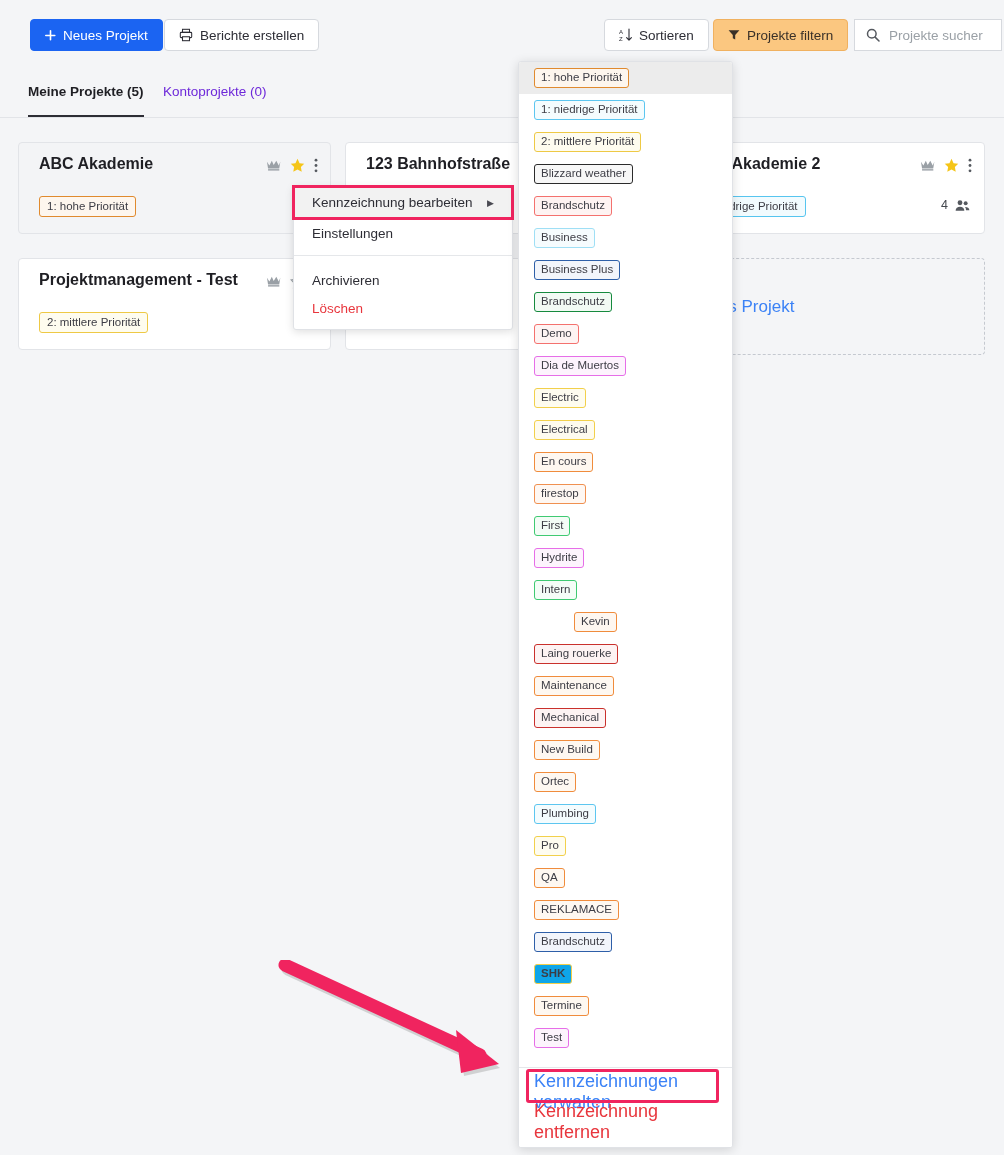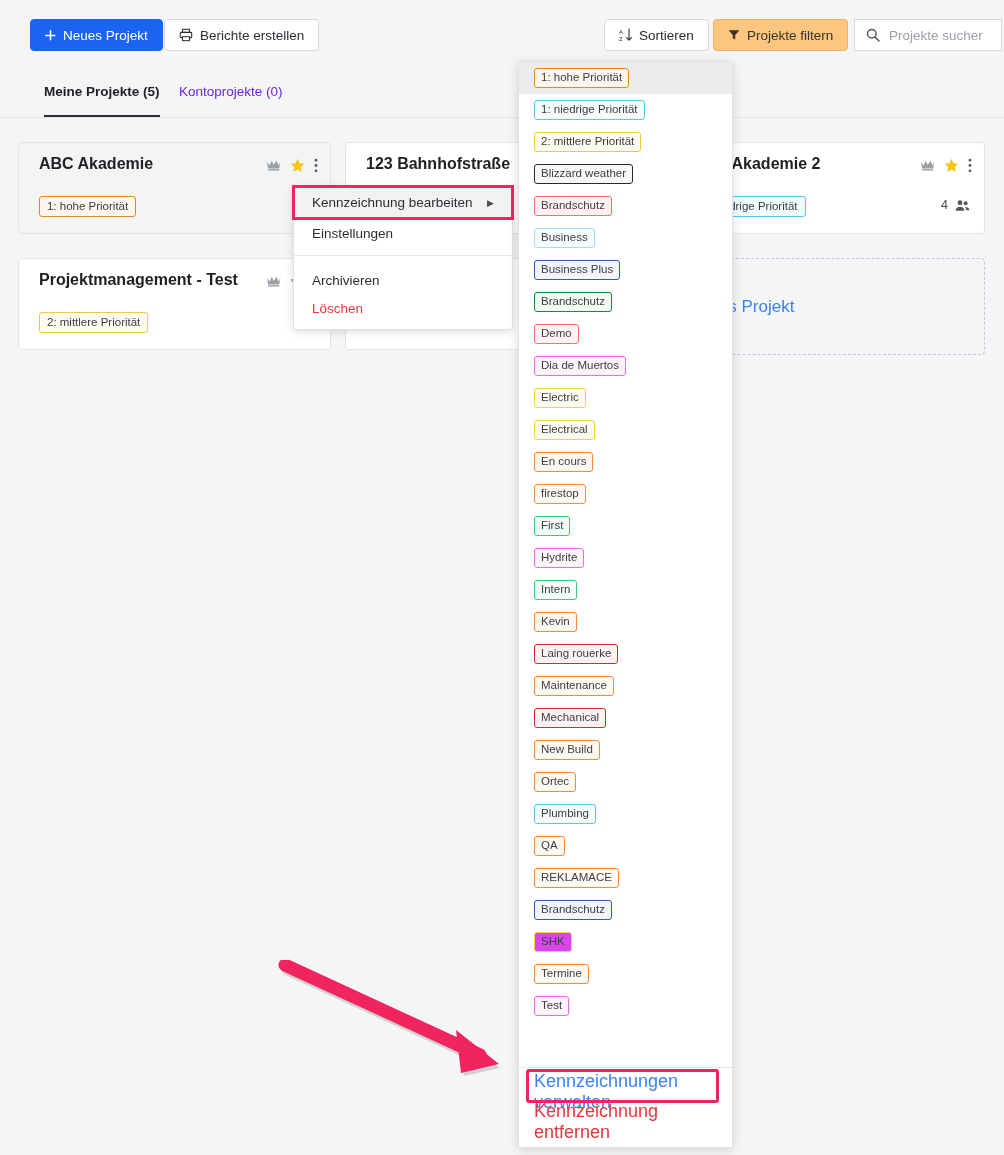--- a/index.html
+++ b/index.html
@@ -38,21 +38,21 @@
     border: 0; outline: 0; font-size: 13.5px; width: 108px;
     font-family: "Liberation Sans", sans-serif; color: #2d2d35; background: transparent;
   }
   .searchbox input::placeholder { color: #9aa0a6; }
   .ico { display: inline-block; line-height: 0; }
 
   
   .tabs { position: absolute; left: 0; top: 84px; width: 1004px; height: 34px;
           border-bottom: 1px solid #e2e4e8; }
   .tab { position: absolute; top: 0; height: 33px; font-size: 13.5px;
-         display: flex; align-items: flex-start; cursor: pointer; margin-left: 16px; }
+         display: flex; align-items: flex-start; cursor: pointer; }
   #tab-0 { left: 28px; font-weight: bold; color: #1f1f24;
            border-bottom: 2px solid #2d2d35; padding-bottom: 9px; }
   #tab-1 { left: 163px; color: #6d28d9; }
 
   
   .card {
     position: absolute; background: #fff; border: 1px solid #e2e4e8;
     border-radius: 4px; width: 313px; height: 92px;
   }
   .card.hovered { background: #f3f4f6; }
@@ -356,51 +356,54 @@
         <div class="tag-row">
           <span class="tag-pill" style="border-color: rgb(63, 202, 114); background: rgb(243, 252, 246);">First</span>
         </div>
         <div class="tag-row">
           <span class="tag-pill" style="border-color: rgb(230, 110, 232); background: rgb(253, 244, 253);">Hydrite</span>
         </div>
         <div class="tag-row">
           <span class="tag-pill" style="border-color: rgb(63, 202, 114); background: rgb(244, 253, 247);">Intern</span>
         </div>
         <div class="tag-row">
-          <span class="tag-pill" style="border-color: rgb(240, 140, 60); background: rgb(254, 247, 240);">Kevin</span>
+          <span class="tag-pill" style="border-color: rgb(240, 140, 60); background: rgb(254, 247, 240); margin-left: 40px;">Kevin</span>
         </div>
         <div class="tag-row">
           <span class="tag-pill" style="border-color: rgb(201, 48, 44); background: rgb(253, 243, 243);">Laing rouerke</span>
         </div>
         <div class="tag-row">
           <span class="tag-pill" style="border-color: rgb(240, 140, 60); background: rgb(254, 248, 241);">Maintenance</span>
         </div>
         <div class="tag-row">
           <span class="tag-pill" style="border-color: rgb(201, 48, 44); background: rgb(253, 243, 243);">Mechanical</span>
         </div>
         <div class="tag-row">
           <span class="tag-pill" style="border-color: rgb(240, 140, 60); background: rgb(254, 248, 241);">New Build</span>
         </div>
         <div class="tag-row">
           <span class="tag-pill" style="border-color: rgb(240, 140, 60); background: rgb(254, 248, 241);">Ortec</span>
         </div>
         <div class="tag-row">
           <span class="tag-pill" style="border-color: rgb(92, 198, 240); background: rgb(244, 252, 254);">Plumbing</span>
         </div>
         <div class="tag-row">
+          <span class="tag-pill" style="border-color: rgb(242, 208, 75); background: rgb(254, 252, 239);">Pro</span>
+        </div>
+        <div class="tag-row">
           <span class="tag-pill" style="border-color: rgb(240, 140, 60); background: rgb(254, 248, 241);">QA</span>
         </div>
         <div class="tag-row">
           <span class="tag-pill" style="border-color: rgb(240, 140, 60); background: rgb(254, 248, 241);">REKLAMACE</span>
         </div>
         <div class="tag-row">
           <span class="tag-pill" style="border-color: rgb(46, 95, 168); background: rgb(242, 245, 251);">Brandschutz</span>
         </div>
         <div class="tag-row">
-          <span class="tag-pill" style="border-color: rgb(242, 208, 75); background: #d946ef;">SHK</span>
+          <span class="tag-pill" style="border-color: rgb(242, 208, 75); background: #0ea5e9; font-weight: bold;">SHK</span>
         </div>
         <div class="tag-row">
           <span class="tag-pill" style="border-color: rgb(240, 140, 60); background: rgb(254, 248, 241);">Termine</span>
         </div>
         <div class="tag-row">
           <span class="tag-pill" style="border-color: rgb(230, 110, 232); background: rgb(253, 244, 253);">Test</span>
         </div>
       </div>
     <div class="tagmenu-footer">
       <div class="footer-item manage">

